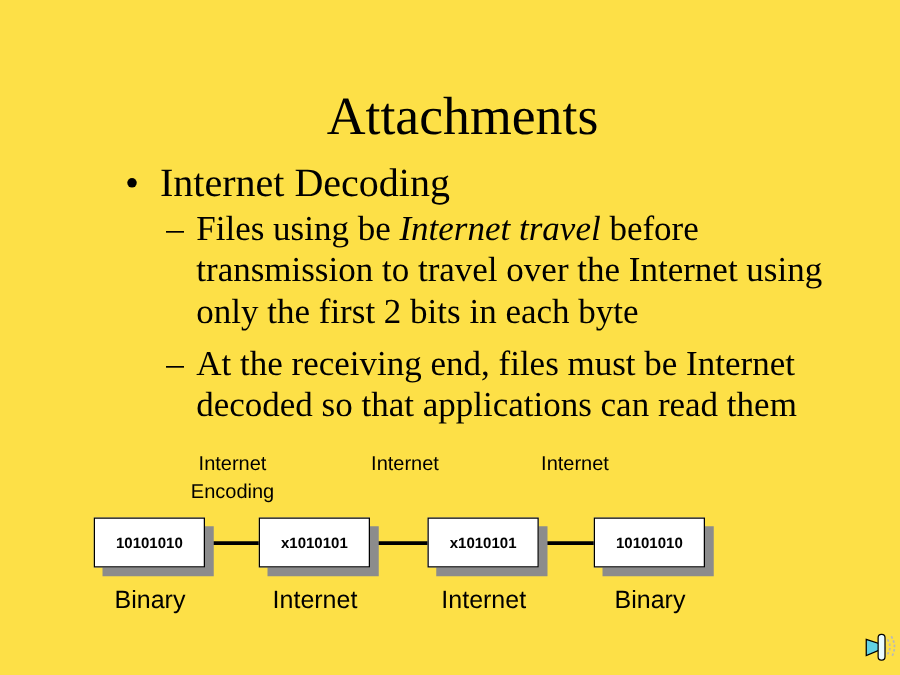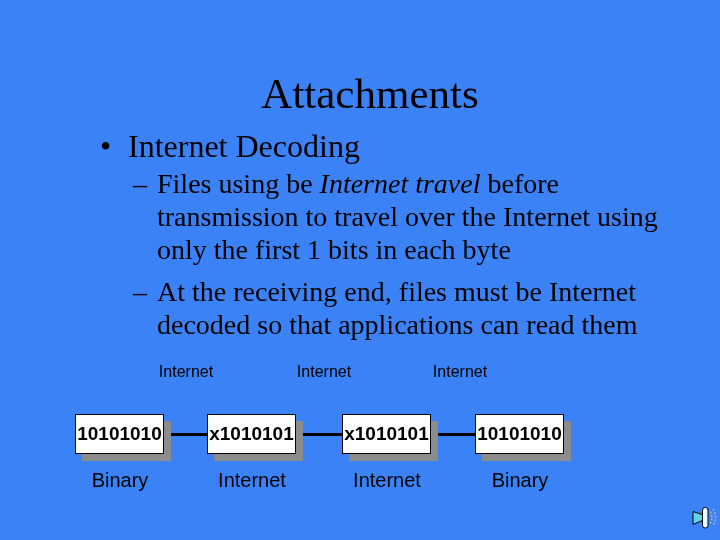--- a/index.html
+++ b/index.html
@@ -1,20 +1,20 @@
 <!DOCTYPE html>
 <html><head>
 <meta charset="utf-8">
 <style>
   html, body { margin: 0; padding: 0; background: #ffffff; }
   .slide {
     position: relative;
     width: 720px;
     height: 540px;
-    background: #3b82f6;
+    background: #fde047;
     overflow: hidden;
     color: #000000;
     font-family: "Liberation Serif", serif;
   }
 
   
   .slide-title {
     position: absolute;
     left: 20px;
     top: 72px;
@@ -73,21 +73,21 @@
     height: 40px;
     box-sizing: border-box;
     background: #ffffff;
     border: 1.5px solid #000000;
     box-shadow: 7px 7px 0 0 #8c8c8c;
     display: flex;
     align-items: center;
     justify-content: center;
     font-family: "Liberation Sans", sans-serif;
     font-weight: bold;
-    font-size: 19px;
+    font-size: 12px;
     z-index: 2;
   }
   .box-1 { left: 75px; }
   .box-2 { left: 207px; }
   .box-3 { left: 342px; }
   .box-4 { left: 475px; }
 
   .connector {
     position: absolute;
     top: 433px;
@@ -136,36 +136,37 @@
     <span>Internet Decoding</span>
   </div>
 
   <div class="sub-bullets">
 
     <div class="sub-bullet">
       <span class="dash">–</span>
       <span class="lines">
         <span class="line"><span>Files using be </span><span class="italic">Internet travel</span><span> before</span></span>
         <span class="line">transmission to travel over the Internet using</span>
-        <span class="line">only the first 1 bits in each byte</span>
+        <span class="line">only the first 2 bits in each byte</span>
       </span>
     </div>
 
     <div class="sub-bullet">
       <span class="dash">–</span>
       <span class="lines">
         <span class="line">At the receiving end, files must be Internet</span>
         <span class="line">decoded so that applications can read them</span>
       </span>
     </div>
 
   </div>
 
   <div class="stage-label stage-encoding">
     <div>Internet</div>
+    <div>Encoding</div>
   </div>
   <div class="stage-label stage-transmission">
     <div>Internet</div>
   </div>
   <div class="stage-label stage-decoding">
     <div>Internet</div>
   </div>
 
   <div class="connector conn-1"></div>
   <div class="connector conn-2"></div>

